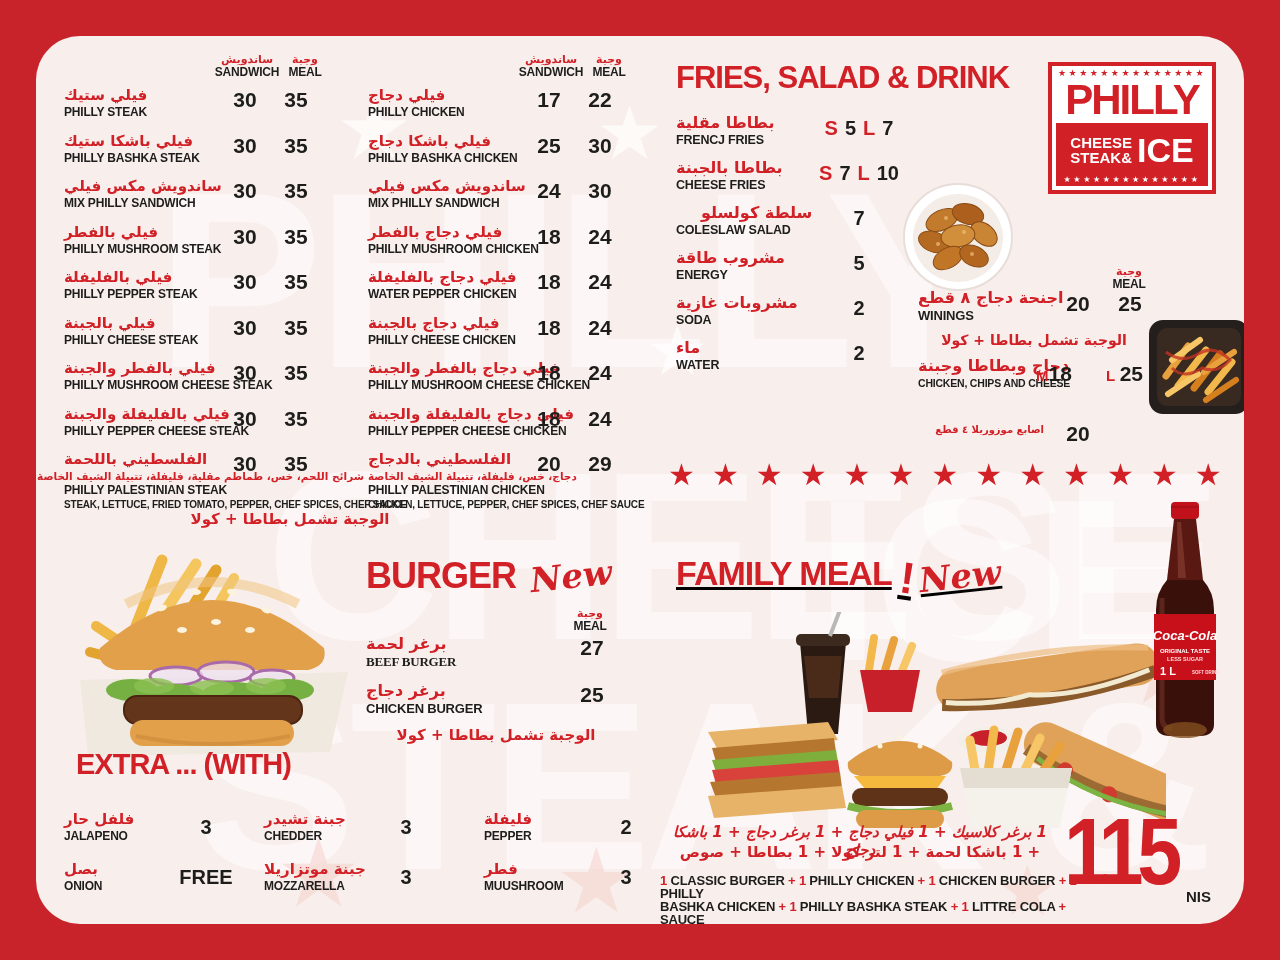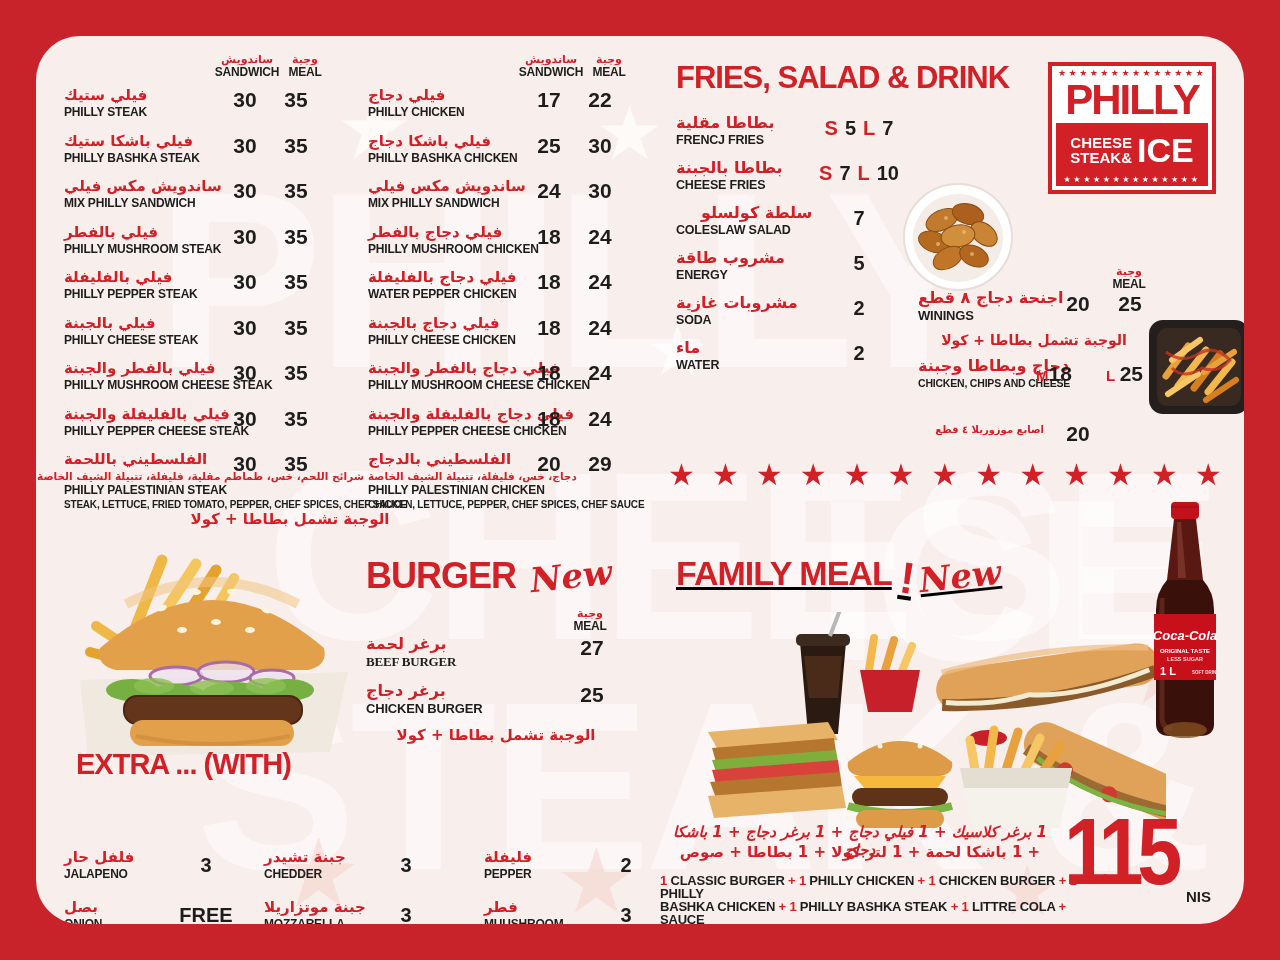--- a/index.html
+++ b/index.html
@@ -60,21 +60,21 @@
   #logo .lstars{font-size:9px;letter-spacing:2.5px;color:var(--red);line-height:1;margin-top:3px;white-space:nowrap;overflow:hidden;width:152px;text-align:center;}
   #logo .lword{font-size:42px;font-weight:bold;color:var(--red);letter-spacing:-2px;line-height:1;margin:1px 0 2px;}
   #logo .lband{background:var(--red);width:152px;flex:1;display:flex;flex-direction:column;margin-bottom:4px;}
   #logo .lband-main{display:flex;align-items:center;justify-content:center;gap:5px;flex:1;}
   #logo .lleft{display:flex;flex-direction:column;line-height:1;}
   #logo .lleft span{color:#fff;font-weight:bold;font-size:15px;letter-spacing:0;}
   #logo .lice{color:#fff;font-weight:bold;font-size:34px;line-height:1;}
   #logo .lstars2{font-size:8px;letter-spacing:2.6px;color:#fff;line-height:1;text-align:center;margin-bottom:2px;white-space:nowrap;overflow:hidden;width:152px;}
 
   .xgrid{position:absolute;left:28px;top:774px;display:grid;grid-template-columns:200px 220px 190px;grid-auto-rows:50px;width:610px;}
-  .xcell{position:relative;margin-top:38px;}
+  .xcell{position:relative;}
   .xcell .nm-ar{font-size:15px;line-height:19px;}
   .xcell .nm-en{font-size:12px;}
   .xprice{position:absolute;left:102px;top:6px;width:80px;text-align:center;font-size:20px;font-weight:bold;color:var(--dark);}
 
   .brow{position:relative;height:47px;}
   .bprice{position:absolute;left:200px;top:2px;width:52px;text-align:center;font-size:21px;font-weight:bold;color:var(--dark);}
 
   .fam-ar{position:absolute;left:624px;width:400px;text-align:center;font-size:15px;}
   .fam-en{position:absolute;left:624px;width:430px;font-size:13px;line-height:1;}
 

